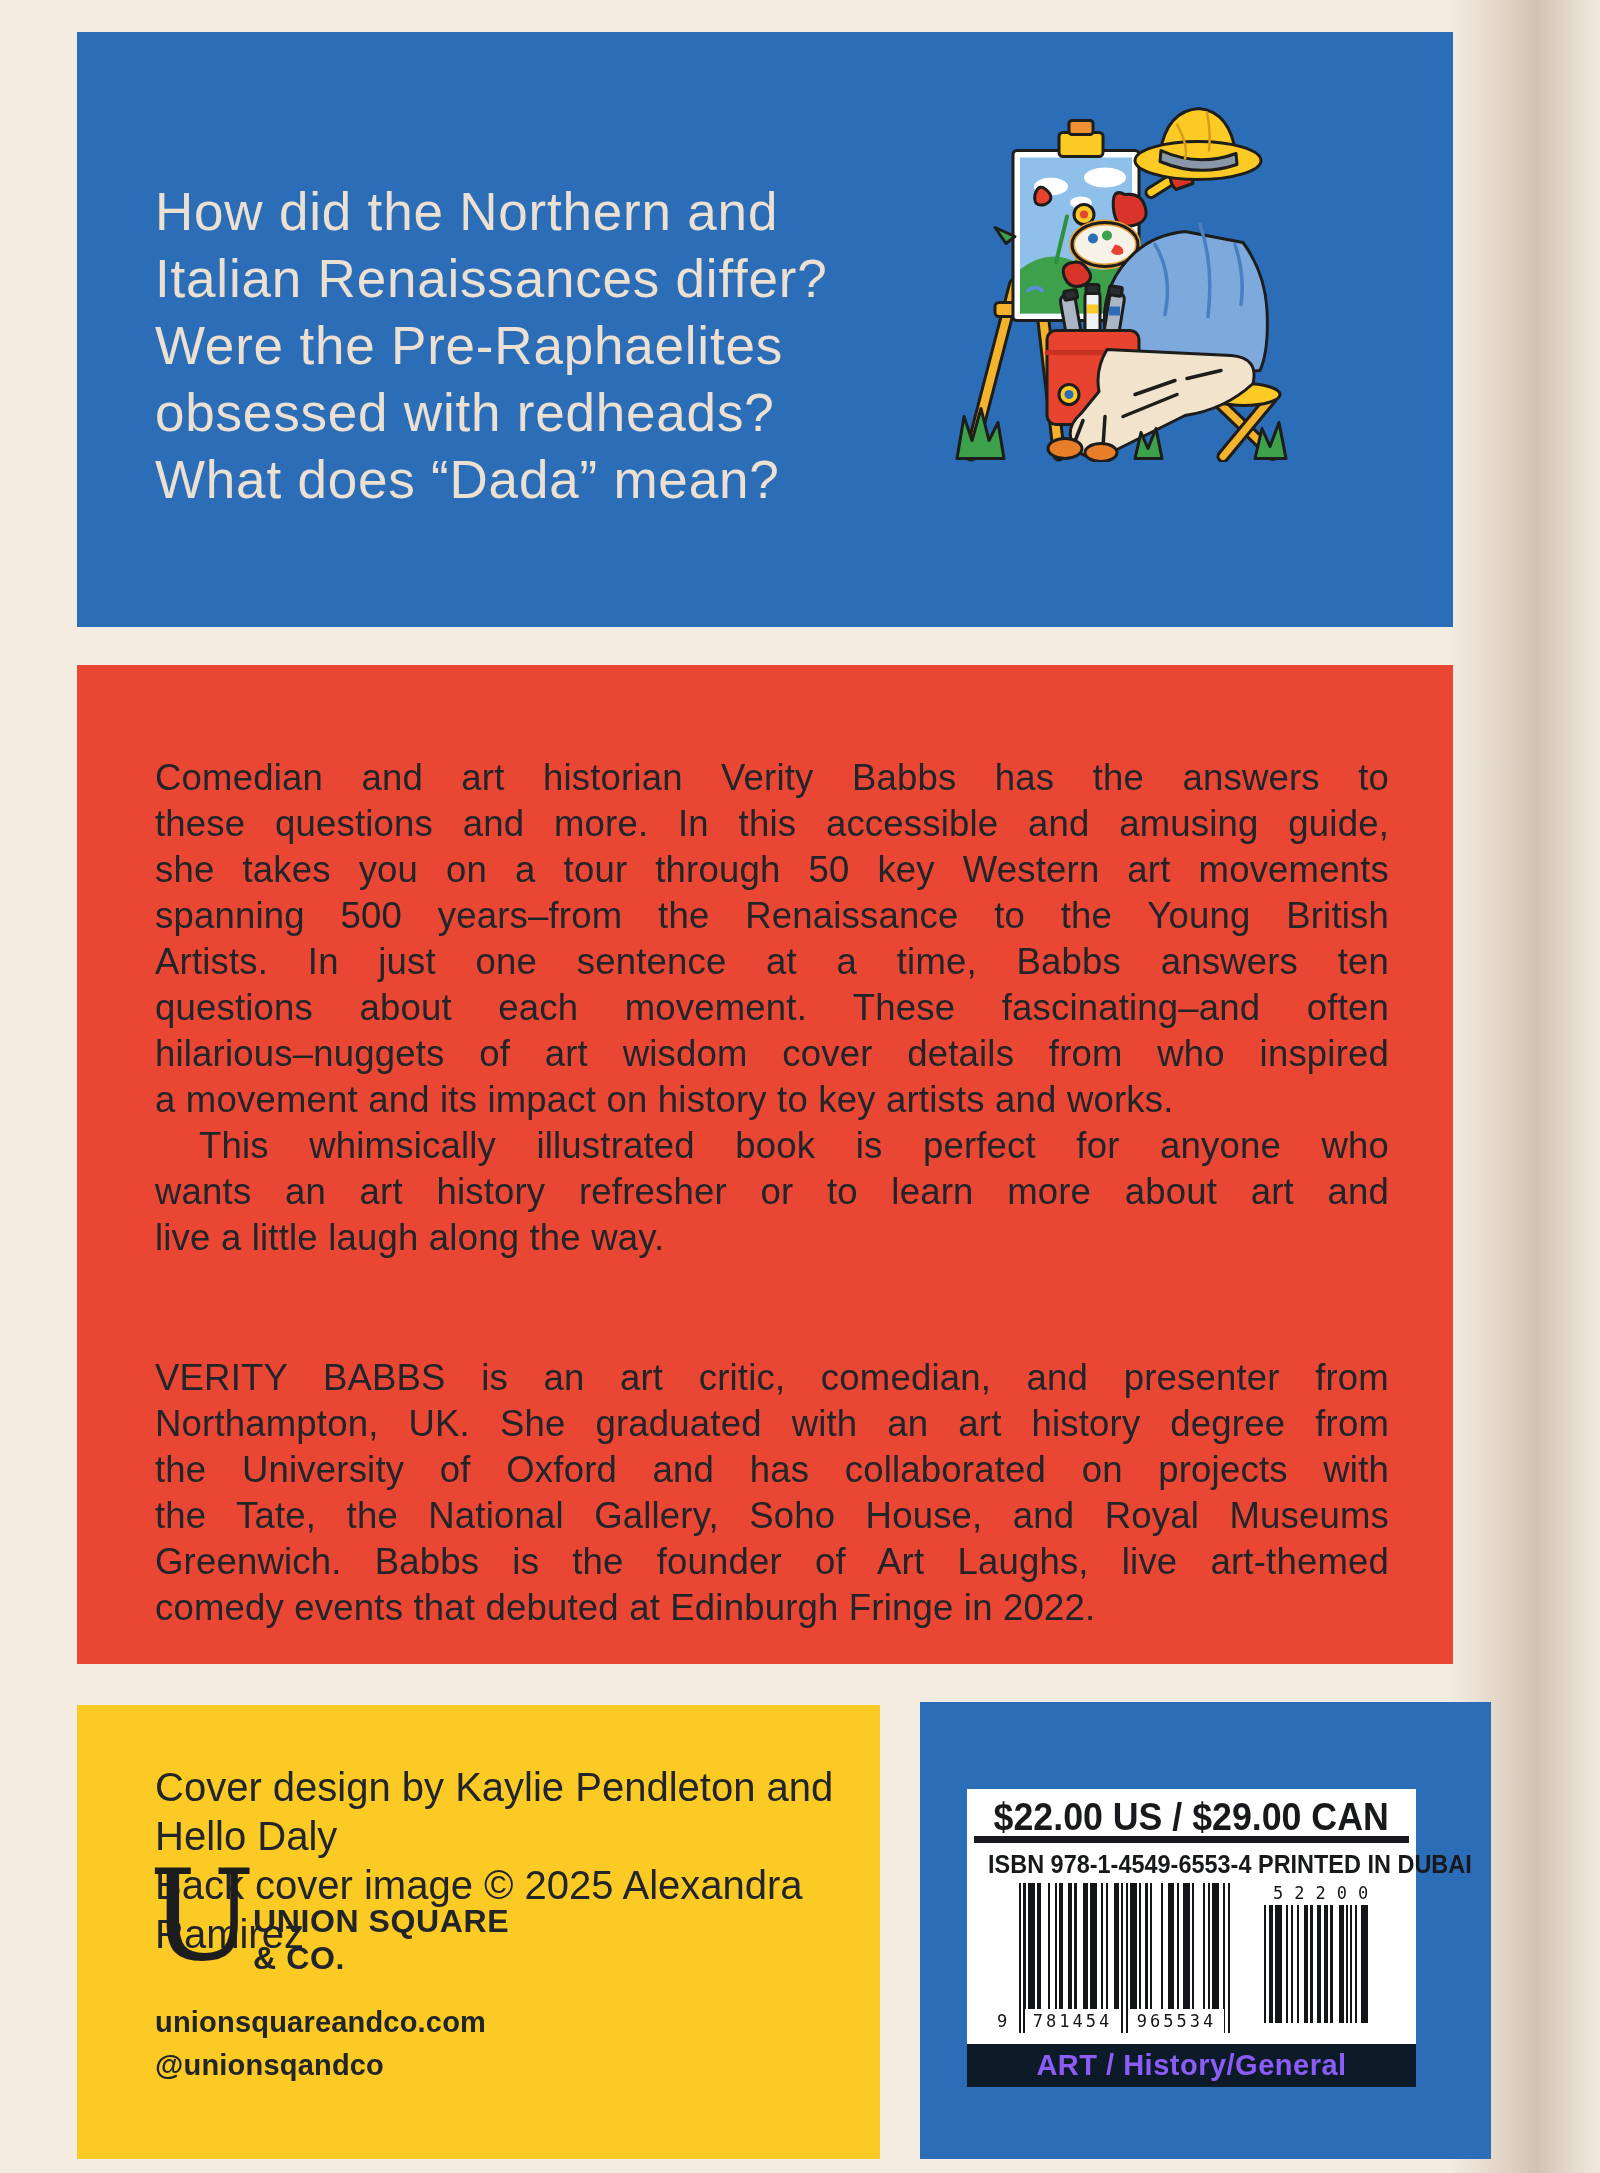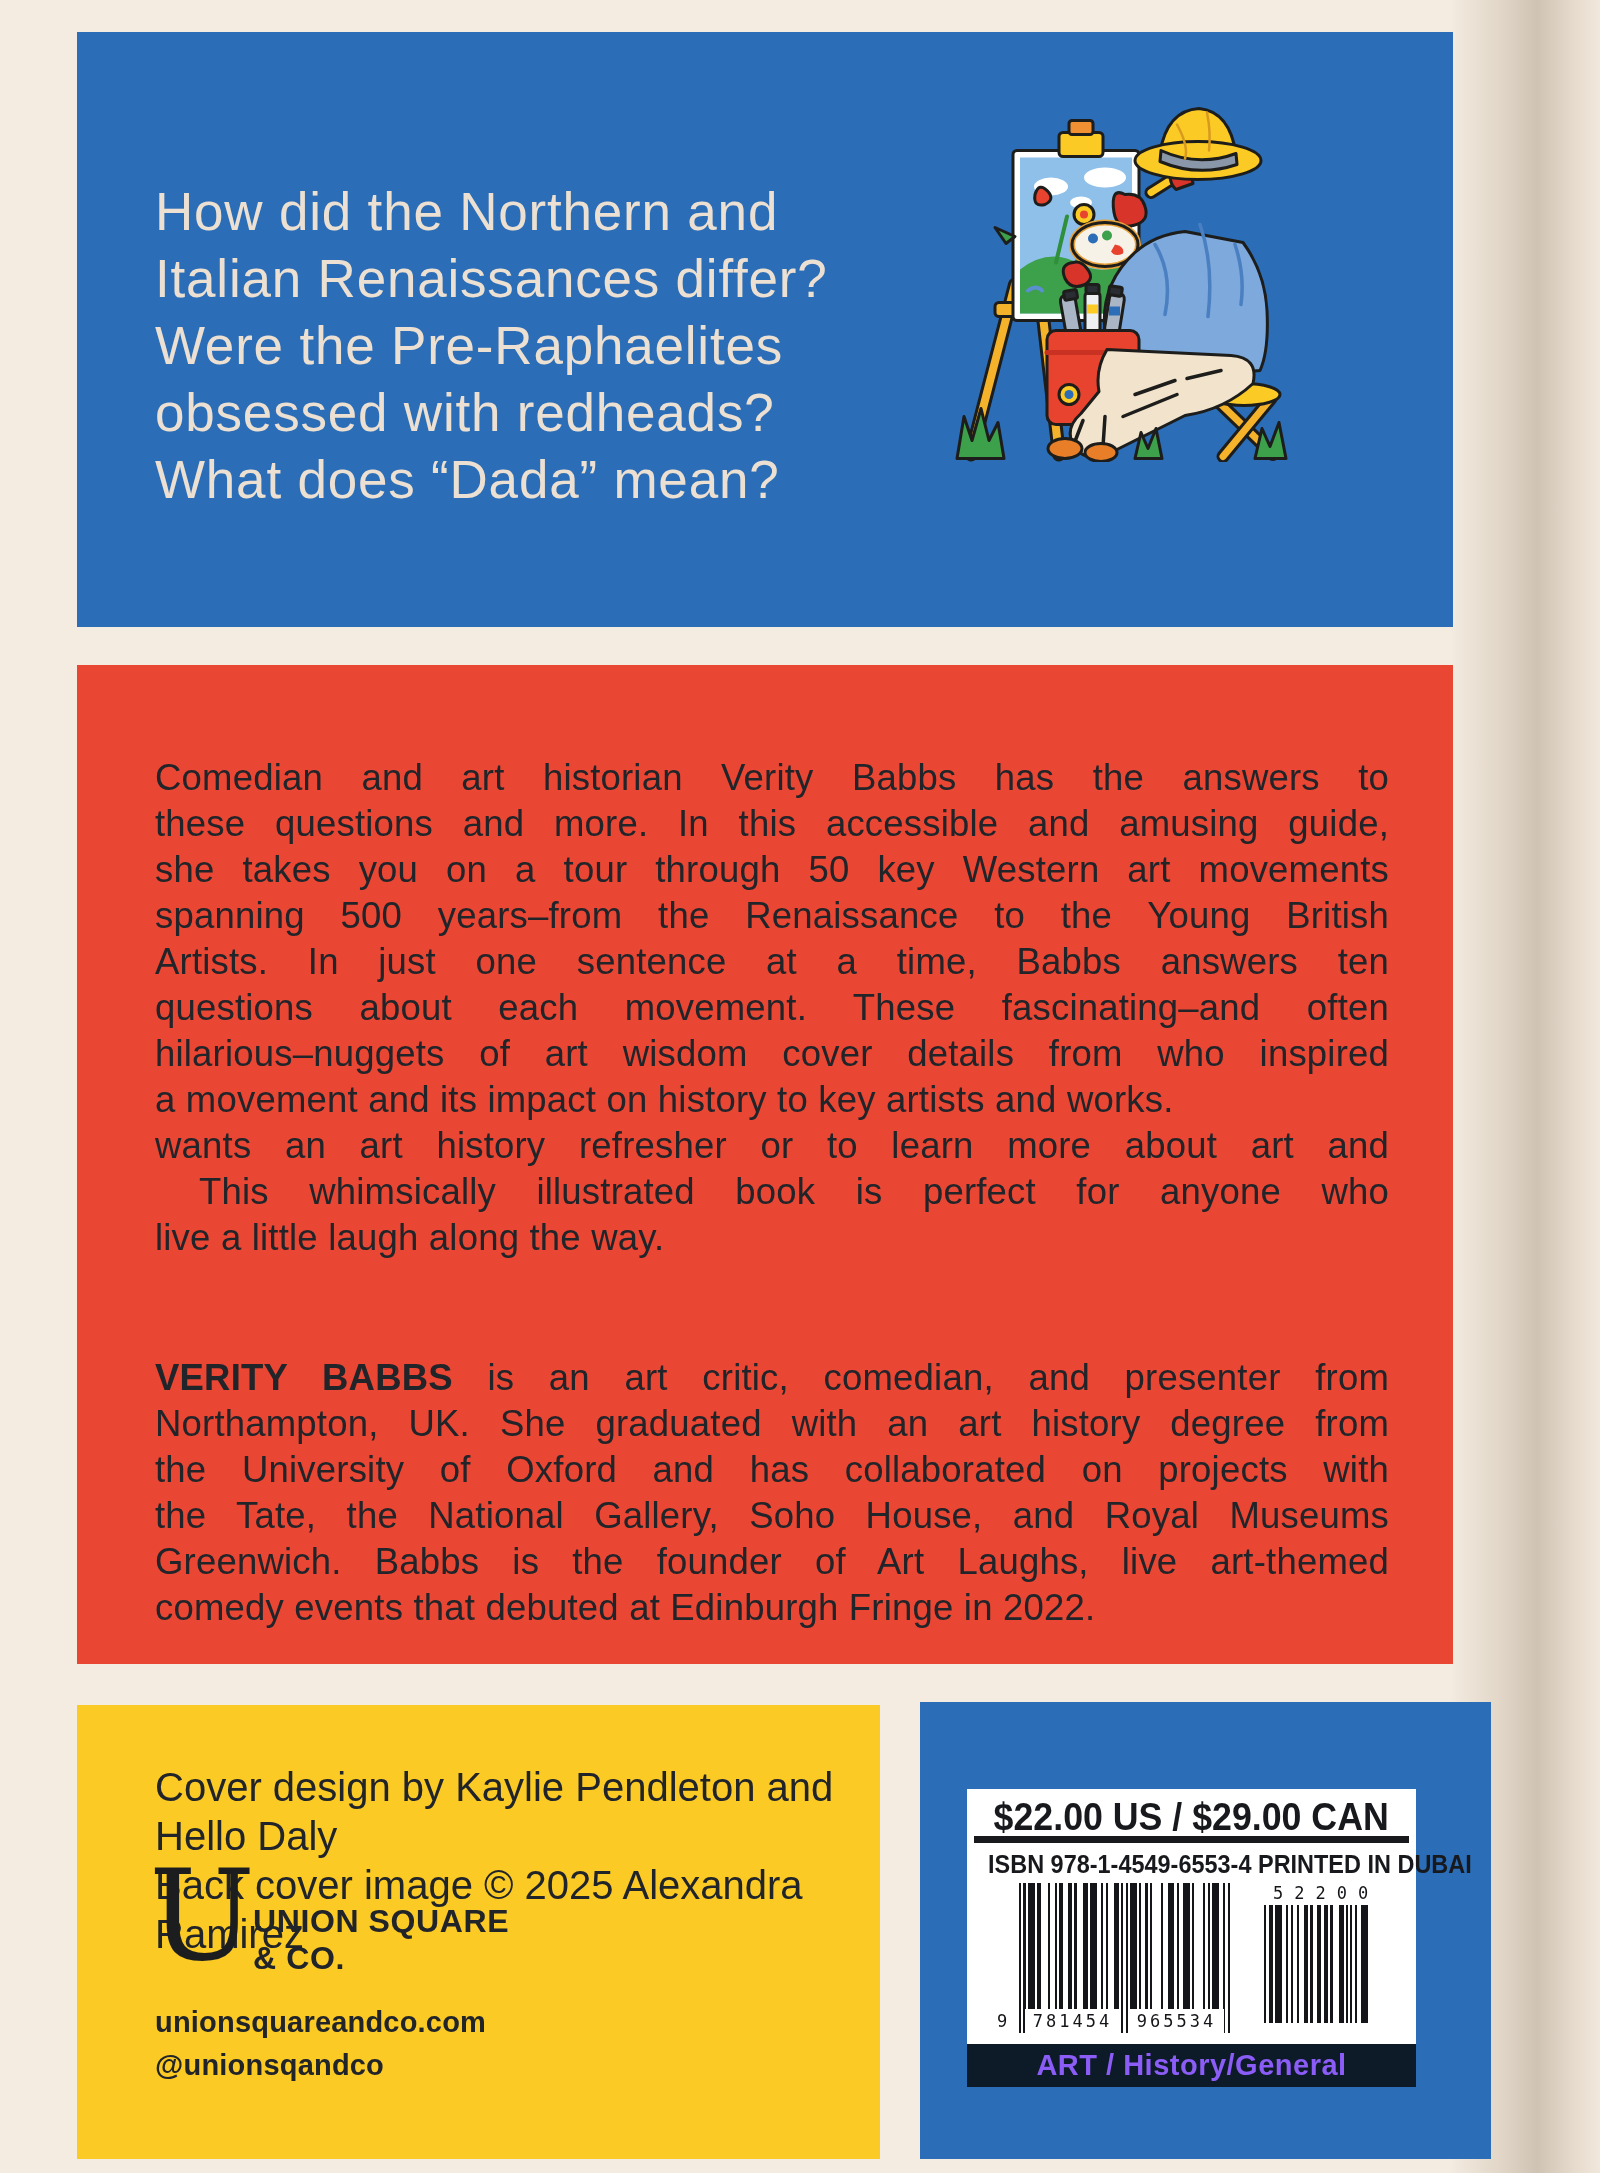--- a/index.html
+++ b/index.html
@@ -24,21 +24,21 @@
   
   .red-panel{left:77px;top:665px;width:1376px;height:999px;background:var(--red,#e94634);}
   .desc-text{
     position:absolute;left:78px;top:90px;width:1234px;
     color:var(--ink,#212429);font-size:36.5px;line-height:46px;letter-spacing:.2px;
   }
   .jline{text-align:justify;text-align-last:justify;white-space:normal;}
   .jline.jlast{text-align-last:left;}
   .jline.indent{text-indent:44px;}
   .bio-block{margin-top:94px;}
-  .bio-lead{font-weight:700;margin-top:24px;}
+  .bio-lead{font-weight:400;margin-top:24px;}
   
   .credits-panel{left:77px;top:1705px;width:803px;height:454px;background:var(--yellow,#fbca24);color:var(--ink,#212429);}
   .credit-lines{position:absolute;left:78px;top:58px;font-size:40px;line-height:49px;}
   .pub-logo-u{
     position:absolute;left:72px;top:148px;font-family:"DejaVu Serif",serif;
     font-size:126px;line-height:1;color:#1c1d1f;font-weight:500;
   }
   .pub-name{position:absolute;left:176px;top:198px;font-weight:700;font-size:32px;line-height:37px;letter-spacing:.6px;}
   .pub-links{position:absolute;left:78px;top:296px;font-weight:700;font-size:29px;line-height:43px;letter-spacing:.2px;}
   
@@ -176,22 +176,22 @@
         <div class="jline">Comedian and art historian Verity Babbs has the answers to</div>
         <div class="jline">these questions and more. In this accessible and amusing guide,</div>
         <div class="jline">she takes you on a tour through 50 key Western art movements</div>
         <div class="jline">spanning 500 years–from the Renaissance to the Young British</div>
         <div class="jline">Artists. In just one sentence at a time, Babbs answers ten</div>
         <div class="jline">questions about each movement. These fascinating–and often</div>
         <div class="jline">hilarious–nuggets of art wisdom cover details from who inspired</div>
         <div class="jline jlast">a movement and its impact on history to key artists and works.</div>
       </div>
     <div>
+        <div class="jline indent">This whimsically illustrated book is perfect for anyone who</div>
         <div class="jline">wants an art history refresher or to learn more about art and</div>
-        <div class="jline indent">This whimsically illustrated book is perfect for anyone who</div>
         <div class="jline jlast">live a little laugh along the way.</div>
       </div>
     <div class="bio-block">
       <div class="jline"><span class="bio-lead">VERITY BABBS</span><span> is an art critic, comedian, and presenter from</span></div>
       <div>
           <div class="jline">Northampton, UK. She graduated with an art history degree from</div>
           <div class="jline">the University of Oxford and has collaborated on projects with</div>
           <div class="jline">the Tate, the National Gallery, Soho House, and Royal Museums</div>
           <div class="jline">Greenwich. Babbs is the founder of Art Laughs, live art-themed</div>
           <div class="jline jlast">comedy events that debuted at Edinburgh Fringe in 2022.</div>

